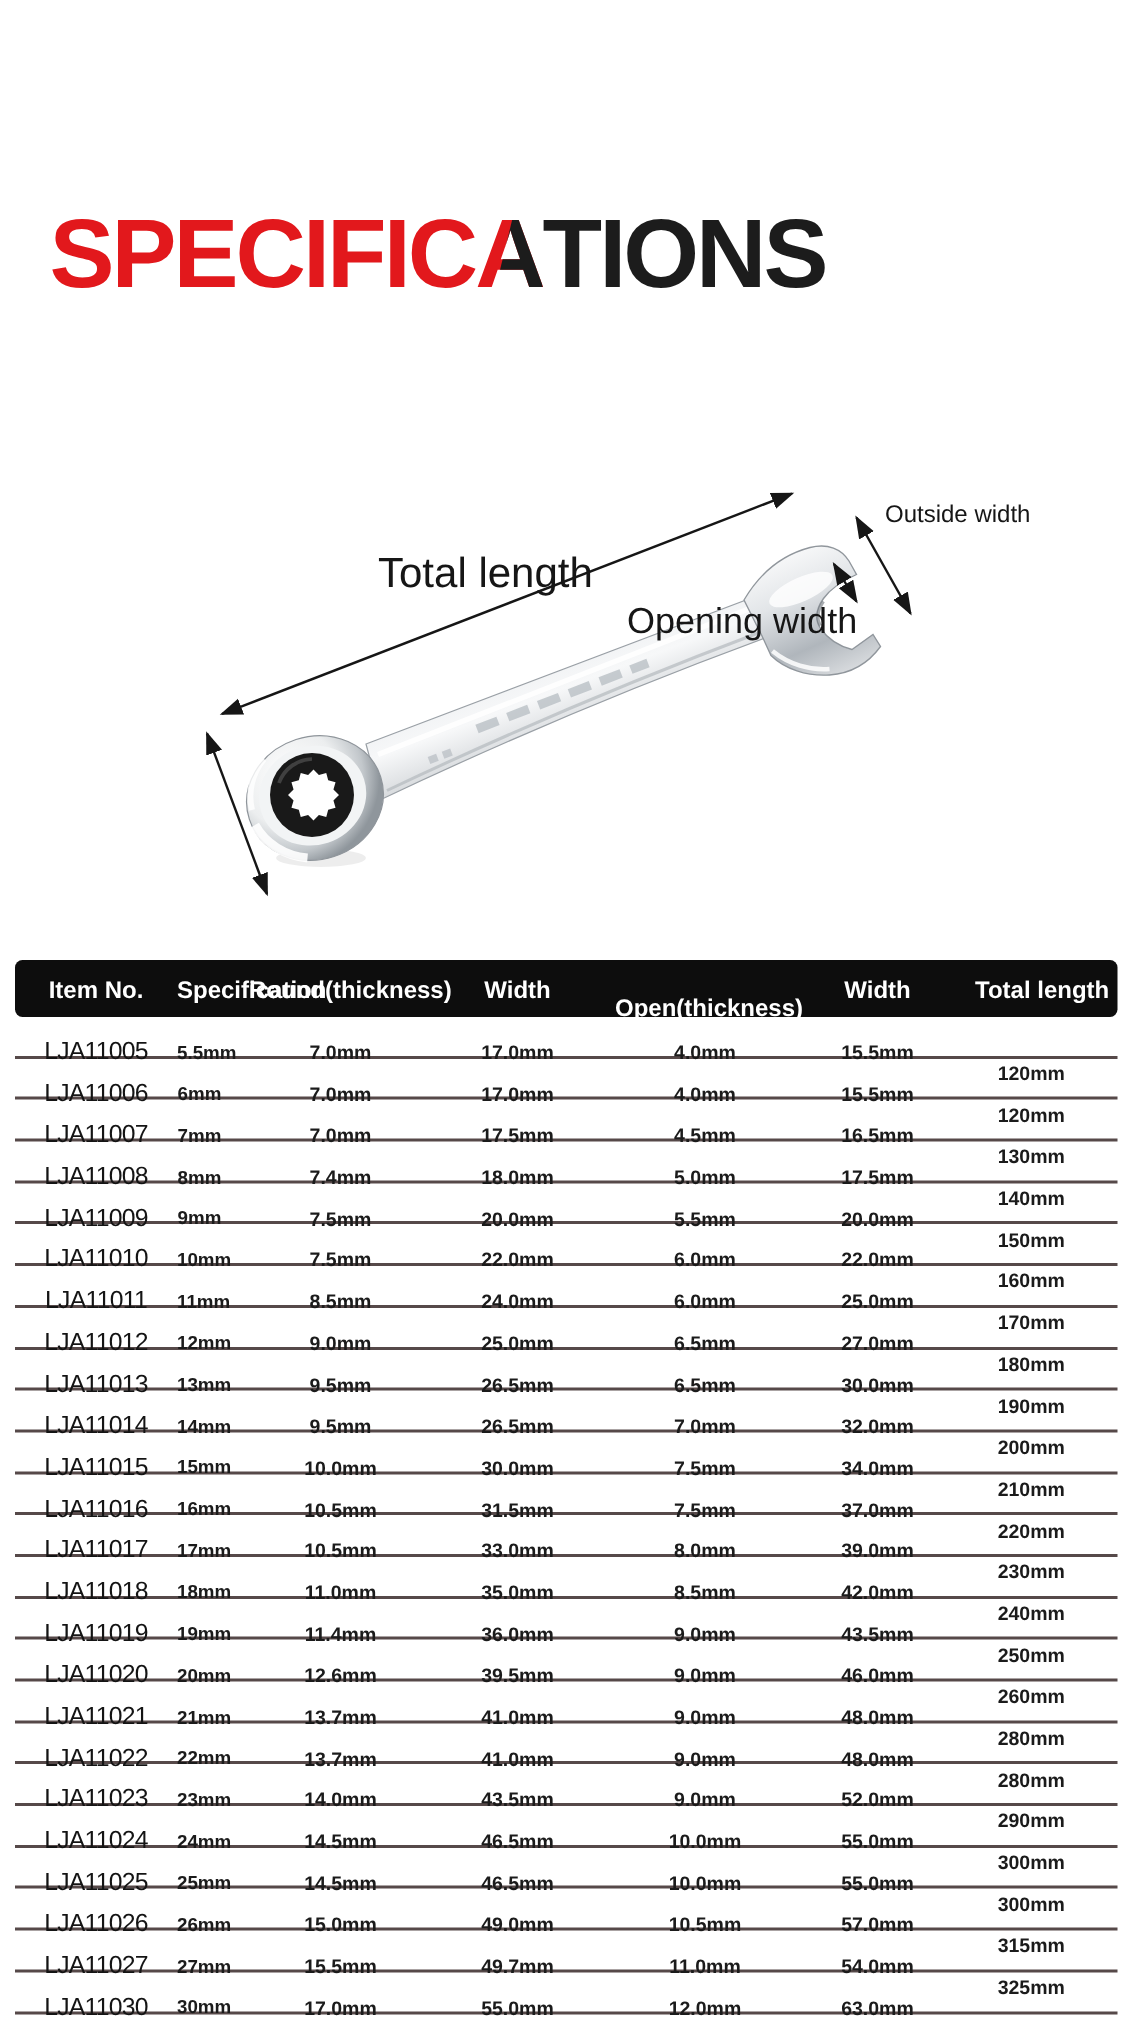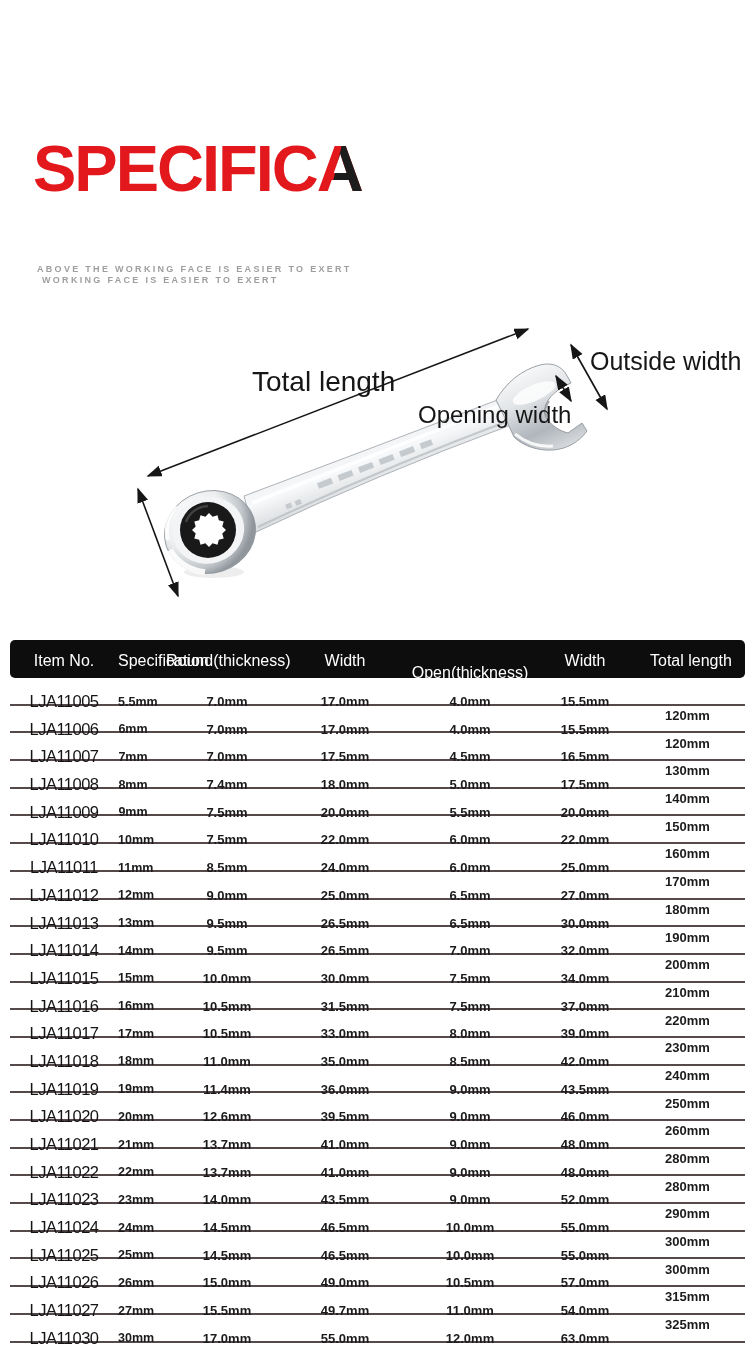--- a/index.html
+++ b/index.html
@@ -35,32 +35,32 @@
   }
   .tagline .l2{padding-left:5px;}
 
   
   .diagram-svg{position:absolute; left:0; top:300px; width:750px; height:330px;}
   .dlabel{
     position:absolute; color:#161616; white-space:nowrap;
     font-weight:400;
   }
   .dl-total{left:252px; top:366px; font-size:28px;}
-  .dl-outside{left:590px; top:347px; font-size:25px;text-align:center;}
+  .dl-outside{left:590px; top:335px; font-size:16px;text-align:center;}
   .dl-opening{left:418px; top:401px; font-size:24px;}
   .dl-round{left:26px; top:569px; font-size:27px;}
 
   
   .spec-table{position:absolute; left:10px; top:640px; width:735px;}
   .thead{
     display:grid;
     grid-template-columns:108px 48px 134px 110px 140px 100px 95px;
     height:38px; align-items:center;
     background:#0d0d0d; border-radius:5px;
-    color:#ffffff; font-size:16px; font-weight:400;
+    color:#ffffff; font-size:16px; font-weight:700;
   }
   .hcell{text-align:center; white-space:nowrap; overflow:visible;}
   .hcell.h2{padding-right:12px;text-align:center;}
   .hcell.h3{padding-right:20px;}
   .hcell.h4{padding-right:20px;margin-top:24px;}
   .hcell.h5{padding-right:30px;}
   .hcell.h6{padding-right:20px;}
   .tbody{display:block;}
   .trow{
     display:grid;
@@ -79,26 +79,22 @@
   .cell.c3{padding-right:20px;}
   .cell.c4{padding-right:20px;}
   .cell.c5{padding-right:30px;}
   .cell.c6{padding-right:20px;margin-top:28px;}
 </style>
 </head>
 <body>
 
 <div class="page">
 
-  <h1 class="title"><span class="t-red">SPECIFIC</span><span class="a-wrap"><span class="a-red">A</span><span class="a-blk-overlay">A</span></span></h1>
-
-  <div class="tagline">
-    <div class="l1">ABOVE THE WORKING FACE IS EASIER TO EXERT</div>
-    <div class="l2">WORKING FACE IS EASIER TO EXERT</div>
-  </div>
+  <h1 class="title"><span class="t-red">SPECIFIC</span><span class="a-wrap"><span class="a-red">A</span><span class="a-blk-overlay">A</span></span><span class="t-blk">TIONS</span></h1>
+
 
   <svg class="diagram-svg" viewBox="0 0 750 330" xmlns="http://www.w3.org/2000/svg">
     <defs>
       <linearGradient id="gHandle" gradientUnits="userSpaceOnUse" x1="350" y1="120" x2="382" y2="205">
         <stop offset="0" stop-color="#ffffff"></stop>
         <stop offset="0.22" stop-color="#eef0f2"></stop>
         <stop offset="0.5" stop-color="#f7f8f9"></stop>
         <stop offset="0.8" stop-color="#d7dadd"></stop>
         <stop offset="1" stop-color="#a7adb3"></stop>
       </linearGradient>

